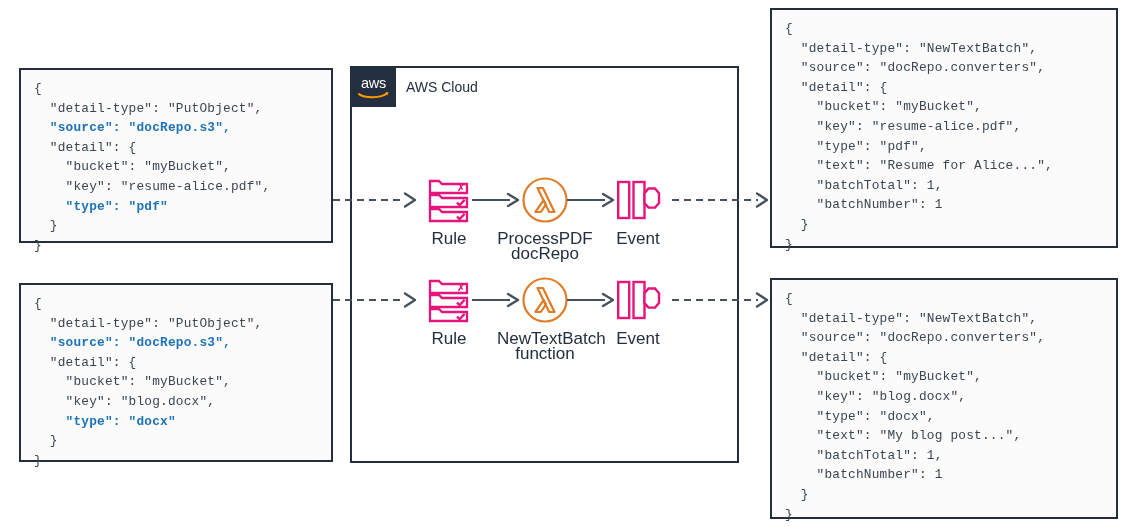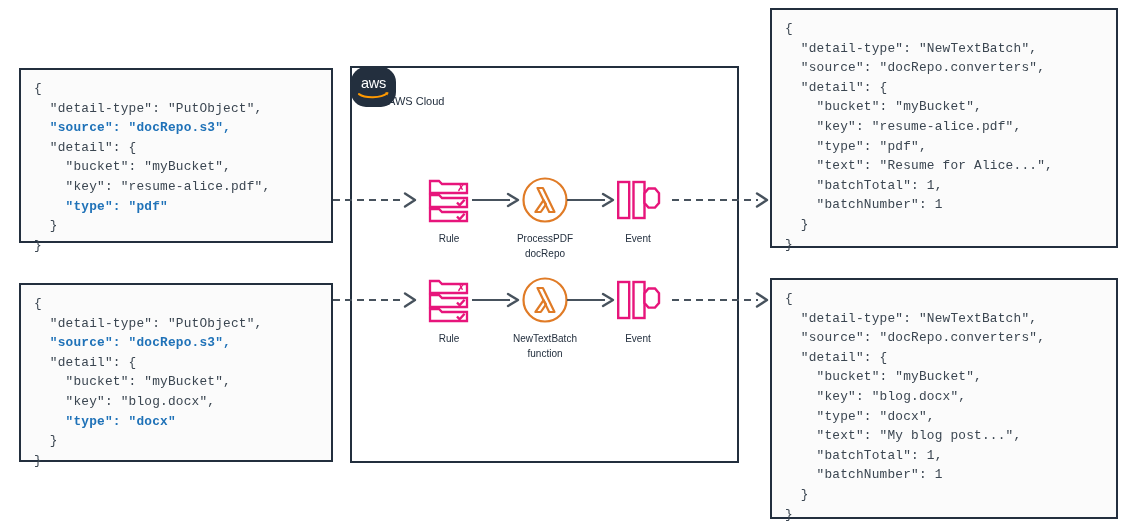--- a/index.html
+++ b/index.html
@@ -31,32 +31,32 @@
   #out-pdf {left:770px; top:8px;   width:348px; height:240px;}
   #out-docx{left:770px; top:278px; width:348px; height:241px;}
 
   
   #cloud{
     position:absolute;left:350px;top:66px;width:389px;height:397px;
     border:2px solid #232f3e;box-sizing:border-box;background:transparent;
   }
   #cloud-logo{
     position:absolute;left:351px;top:67px;width:45px;height:40px;
-    background:#232f3e;display:flex;align-items:center;justify-content:center;border-radius:15px;
+    background:#232f3e;display:flex;align-items:center;justify-content:center;
   }
   #cloud-title{
-    position:absolute;left:388px;top:79px;
-    font-size:11px;color:#232f3e;white-space:nowrap;margin-top:16px;
+    position:absolute;left:406px;top:79px;
+    font-size:14px;color:#232f3e;white-space:nowrap;
   }
 
   
   .node{position:absolute;width:96px;text-align:center;}
   .node .glyph{height:48px;display:flex;align-items:center;justify-content:center;}
   .node .cap{
-    margin-top:7px;font-size:10px;line-height:15px;color:#232f3e;white-space:pre-line;
+    margin-top:7px;font-size:17px;line-height:15px;color:#232f3e;white-space:pre-line;
   }
 
   #rule-1  {left:401px;top:176px;}
   #lam-1   {left:497px;top:176px;}
   #evt-1   {left:590px;top:176px;}
   #rule-2  {left:401px;top:276px;}
   #lam-2   {left:497px;top:276px;}
   #evt-2   {left:590px;top:276px;}
 
   

